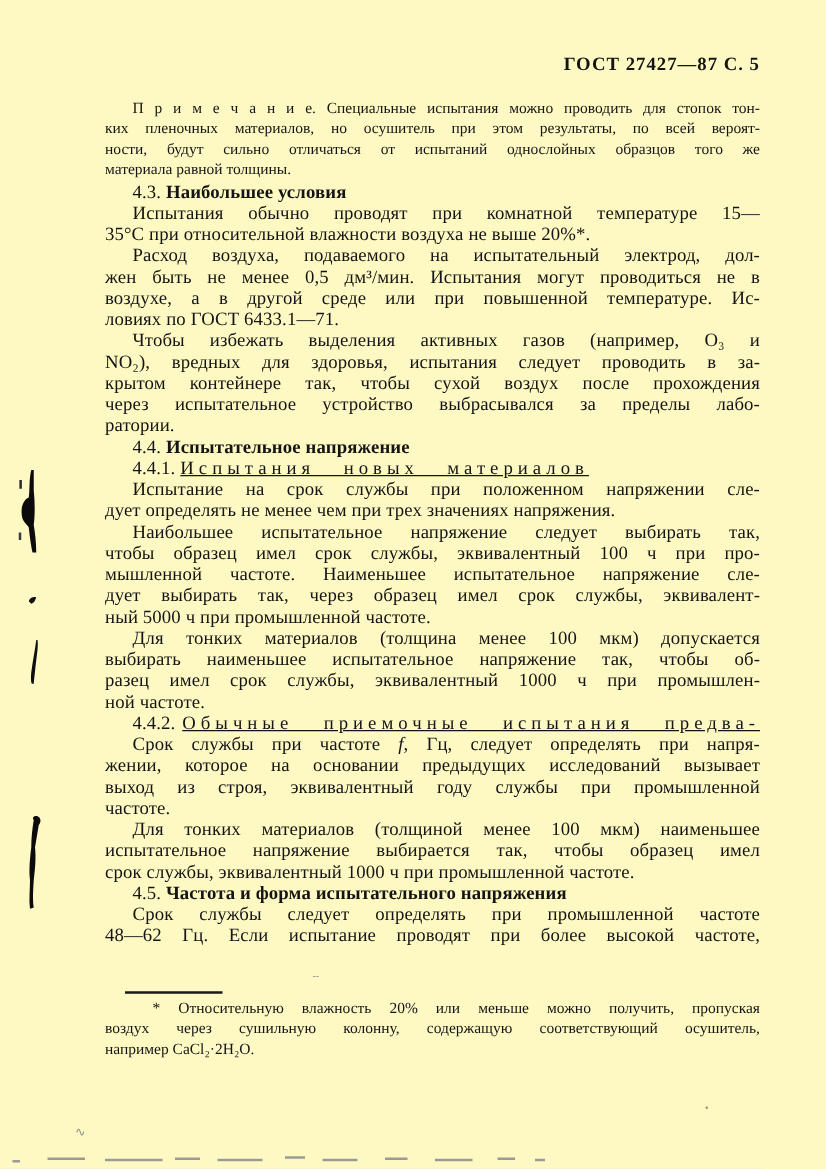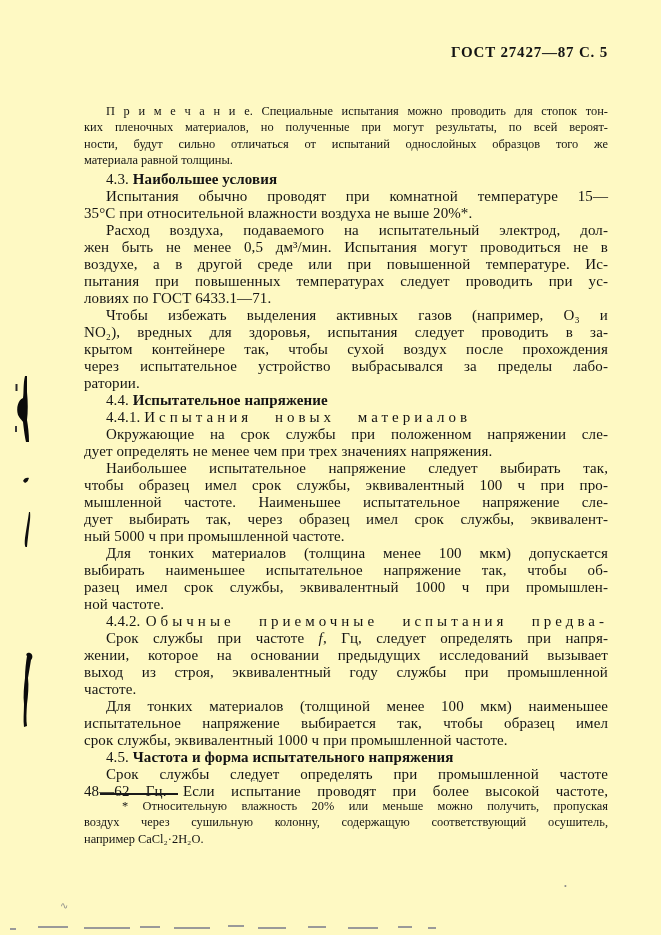--- a/index.html
+++ b/index.html
@@ -7,74 +7,73 @@
     position:relative; width:661px; height:935px; margin:0 auto;
     background:#fef9c3; overflow:hidden;
     font-family:"Liberation Serif","DejaVu Serif",serif;
     color:#141414;
   }
   .header {
     position:absolute; top:44px; left:84px; width:524px;
     text-align:right; font-weight:bold; font-size:15px; letter-spacing:0.8px;
   }
   .content { position:absolute; top:78px; left:84px; width:524px; }
-  .note { margin-bottom:3px;margin-top:25px; }
+  .note { margin-bottom:3px; }
   .note-line, .fn-line { font-size:12.4px; line-height:16.3px; }
   .body-line { font-size:15px; line-height:17px; letter-spacing:0.1px; }
   .indent { text-indent:22px; }
   .just { text-align:justify; text-align-last:justify; }
   .hnum { }
   .htitle { font-weight:bold; }
-  .spaced { letter-spacing:4px; word-spacing:15px; }
+  .spaced { letter-spacing:4px; word-spacing:15px;text-decoration:underline; }
   .footnote { position:absolute; top:793px; left:84px; width:524px; }
   .fn-rule { width:78px; border-top:2px solid #1a1a1a; margin-left:16px; margin-bottom:3px; }
   .fn-first { text-indent:38px; }
   .ink { position:absolute; }
   .noise-dash { position:absolute; background:#9a9a99; height:1.5px; }
   .noise-glyph { position:absolute; color:#8b8b89; font-size:10px; }
 </style>
 </head>
 <body>
 
 <div class="page">
 
   <div class="header">ГОСТ 27427—87 С. 5</div>
 
   <div class="content" id="content">
       <div class="block note">
         <div class="note-line indent just">П р и м е ч а н и е.  Специальные испытания можно проводить для стопок тон-</div>
-        <div class="note-line just">ких пленочных материалов, но полученные при могут результаты, по всей вероят-</div>
+        <div class="note-line just">ких пленочных материалов, но осушитель при этом результаты, по всей вероят-</div>
         <div class="note-line just">ности, будут сильно отличаться от испытаний однослойных образцов того же</div>
         <div class="note-line">материала равной толщины.</div>
       </div>
       <div class="block heading body-line indent"><span class="hnum">4.3.</span> <span class="htitle">Наибольшее условия</span></div>
       <div class="block para">
         <div class="body-line indent just">Испытания обычно проводят при комнатной температуре 15—</div>
         <div class="body-line">35°С при относительной влажности воздуха не выше 20%*.</div>
       </div>
       <div class="block para">
         <div class="body-line indent just">Расход воздуха, подаваемого на испытательный электрод, дол-</div>
         <div class="body-line just">жен быть не менее 0,5 дм³/мин. Испытания могут проводиться не в</div>
         <div class="body-line just">воздухе, а в другой среде или при повышенной температуре.  Ис-</div>
-        <div class="body-line just">пытания при повышенных температурах следует проводить при ус-</div>
         <div class="body-line">ловиях по ГОСТ 6433.1—71.</div>
       </div>
       <div class="block para">
         <div class="body-line indent just">Чтобы избежать выделения активных газов (например, О₃ и</div>
         <div class="body-line just">NO₂), вредных для здоровья, испытания следует проводить в за-</div>
         <div class="body-line just">крытом контейнере так, чтобы сухой воздух после  прохождения</div>
         <div class="body-line just">через испытательное устройство выбрасывался за пределы лабо-</div>
         <div class="body-line">ратории.</div>
       </div>
       <div class="block heading body-line indent"><span class="hnum">4.4.</span> <span class="htitle">Испытательное напряжение</span></div>
       <div class="block heading-spaced">
         <div class="body-line indent"><span class="hnum">4.4.1.</span> <span class="spaced">Испытания новых материалов</span></div>
       </div>
       <div class="block para">
-        <div class="body-line indent just">Окружающие на срок службы при положенном напряжении сле-</div>
+        <div class="body-line indent just">Испытание на срок службы при положенном напряжении сле-</div>
         <div class="body-line">дует определять не менее чем при трех значениях напряжения.</div>
       </div>
       <div class="block para">
         <div class="body-line indent just">Наибольшее испытательное напряжение следует  выбирать так,</div>
         <div class="body-line just">чтобы образец имел срок службы, эквивалентный 100 ч при про-</div>
         <div class="body-line just">мышленной частоте. Наименьшее испытательное напряжение сле-</div>
         <div class="body-line just">дует выбирать так, через образец имел срок службы, эквивалент-</div>
         <div class="body-line">ный 5000 ч при промышленной частоте.</div>
       </div>
       <div class="block para">

